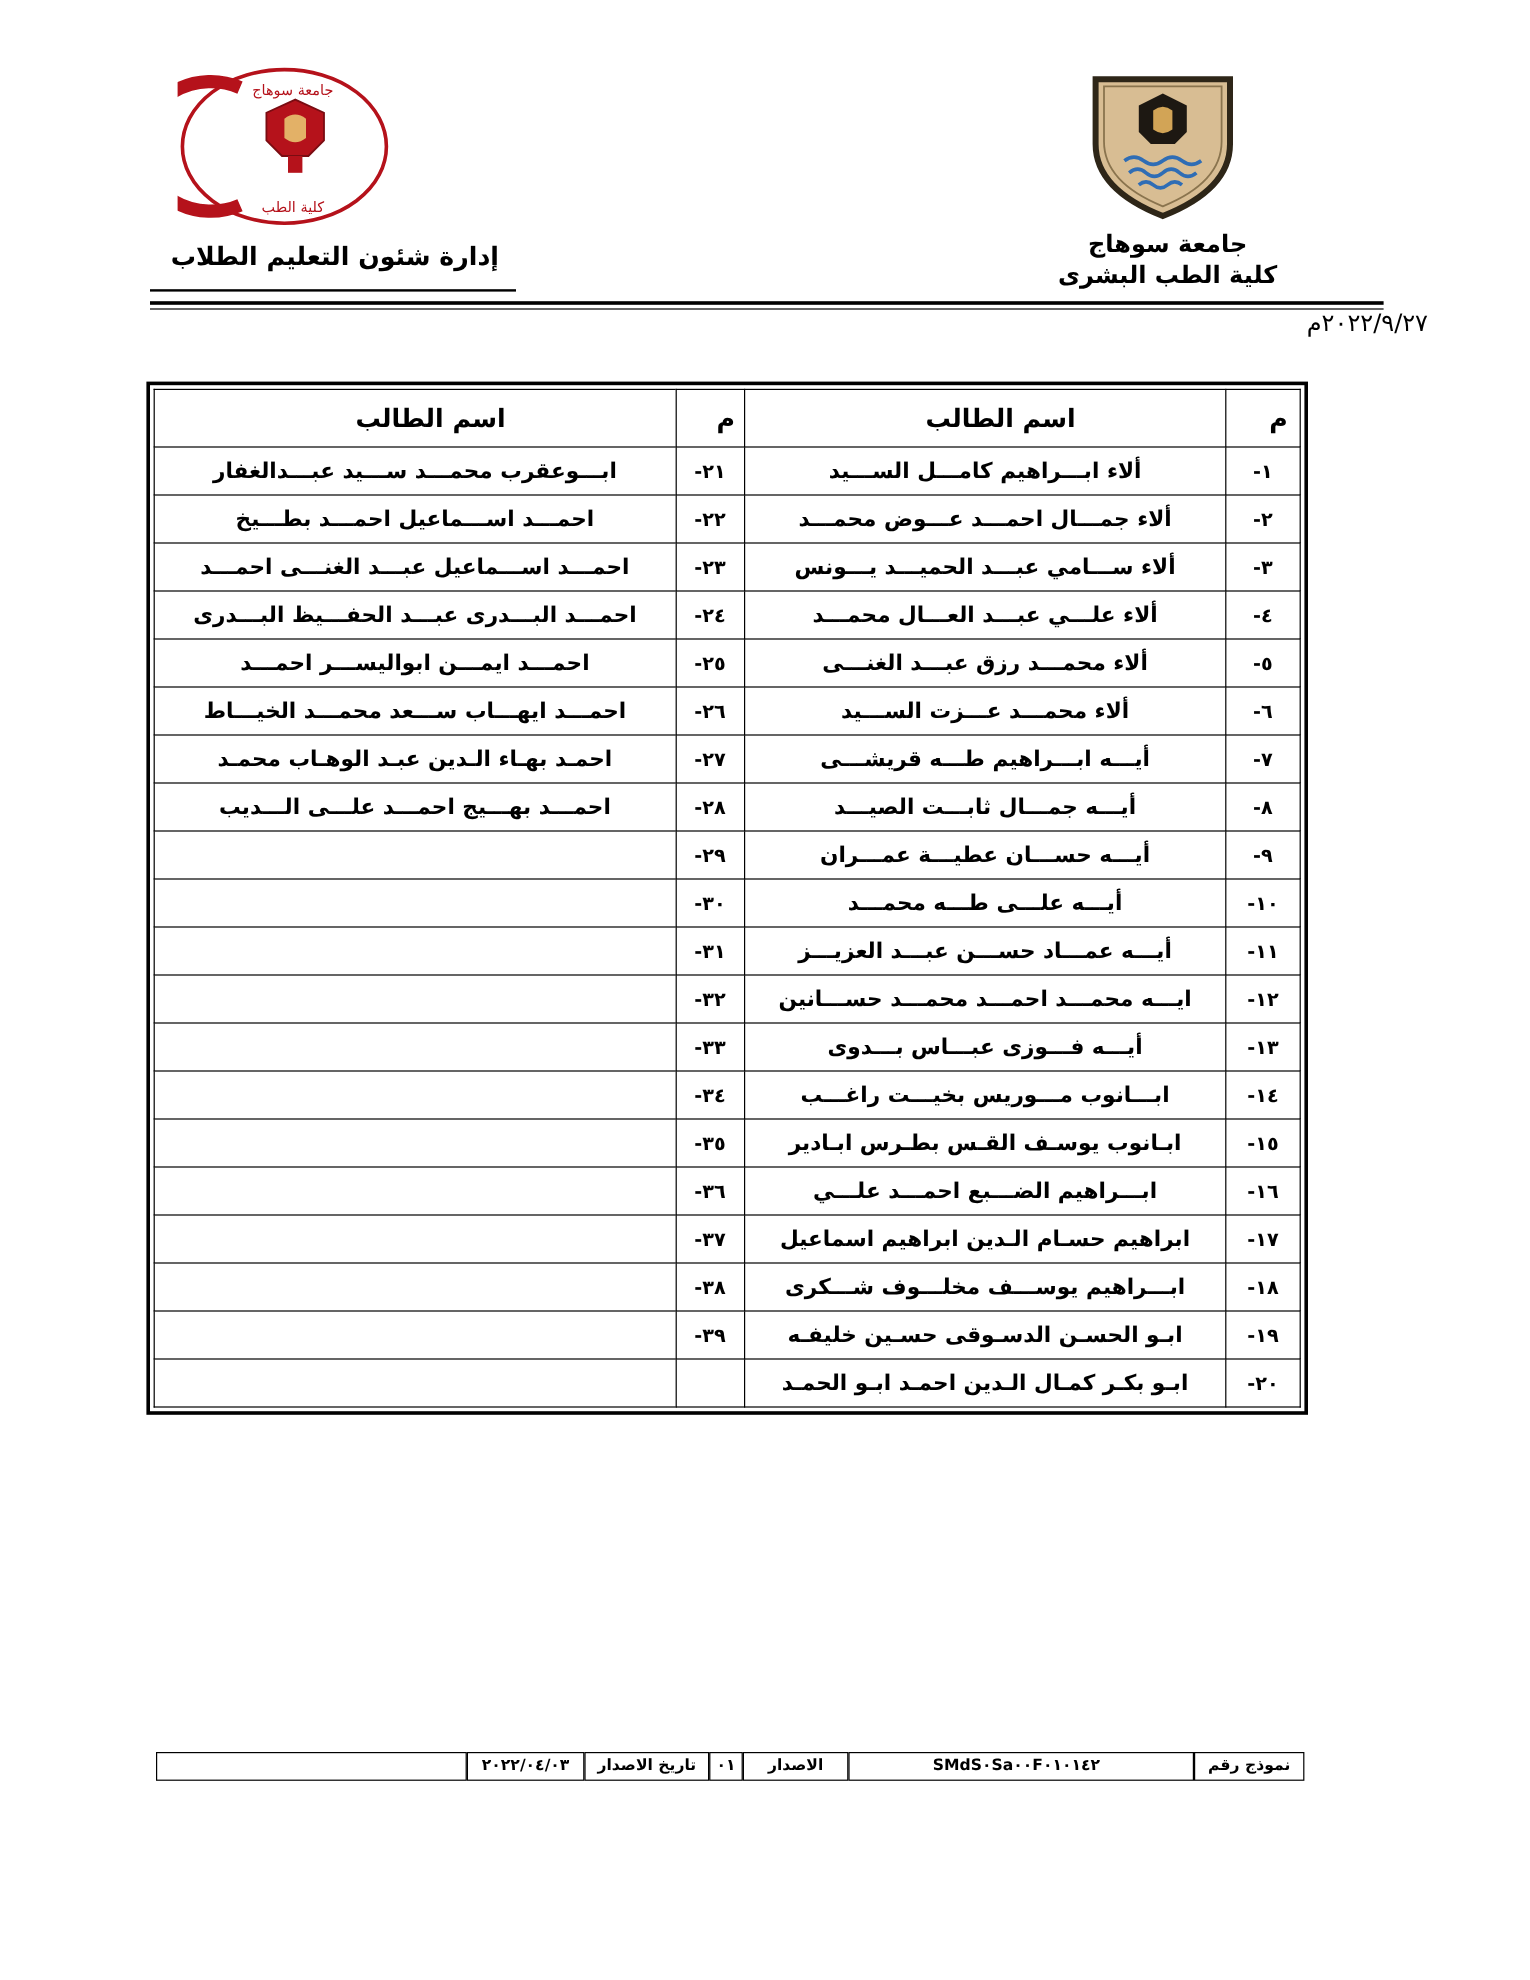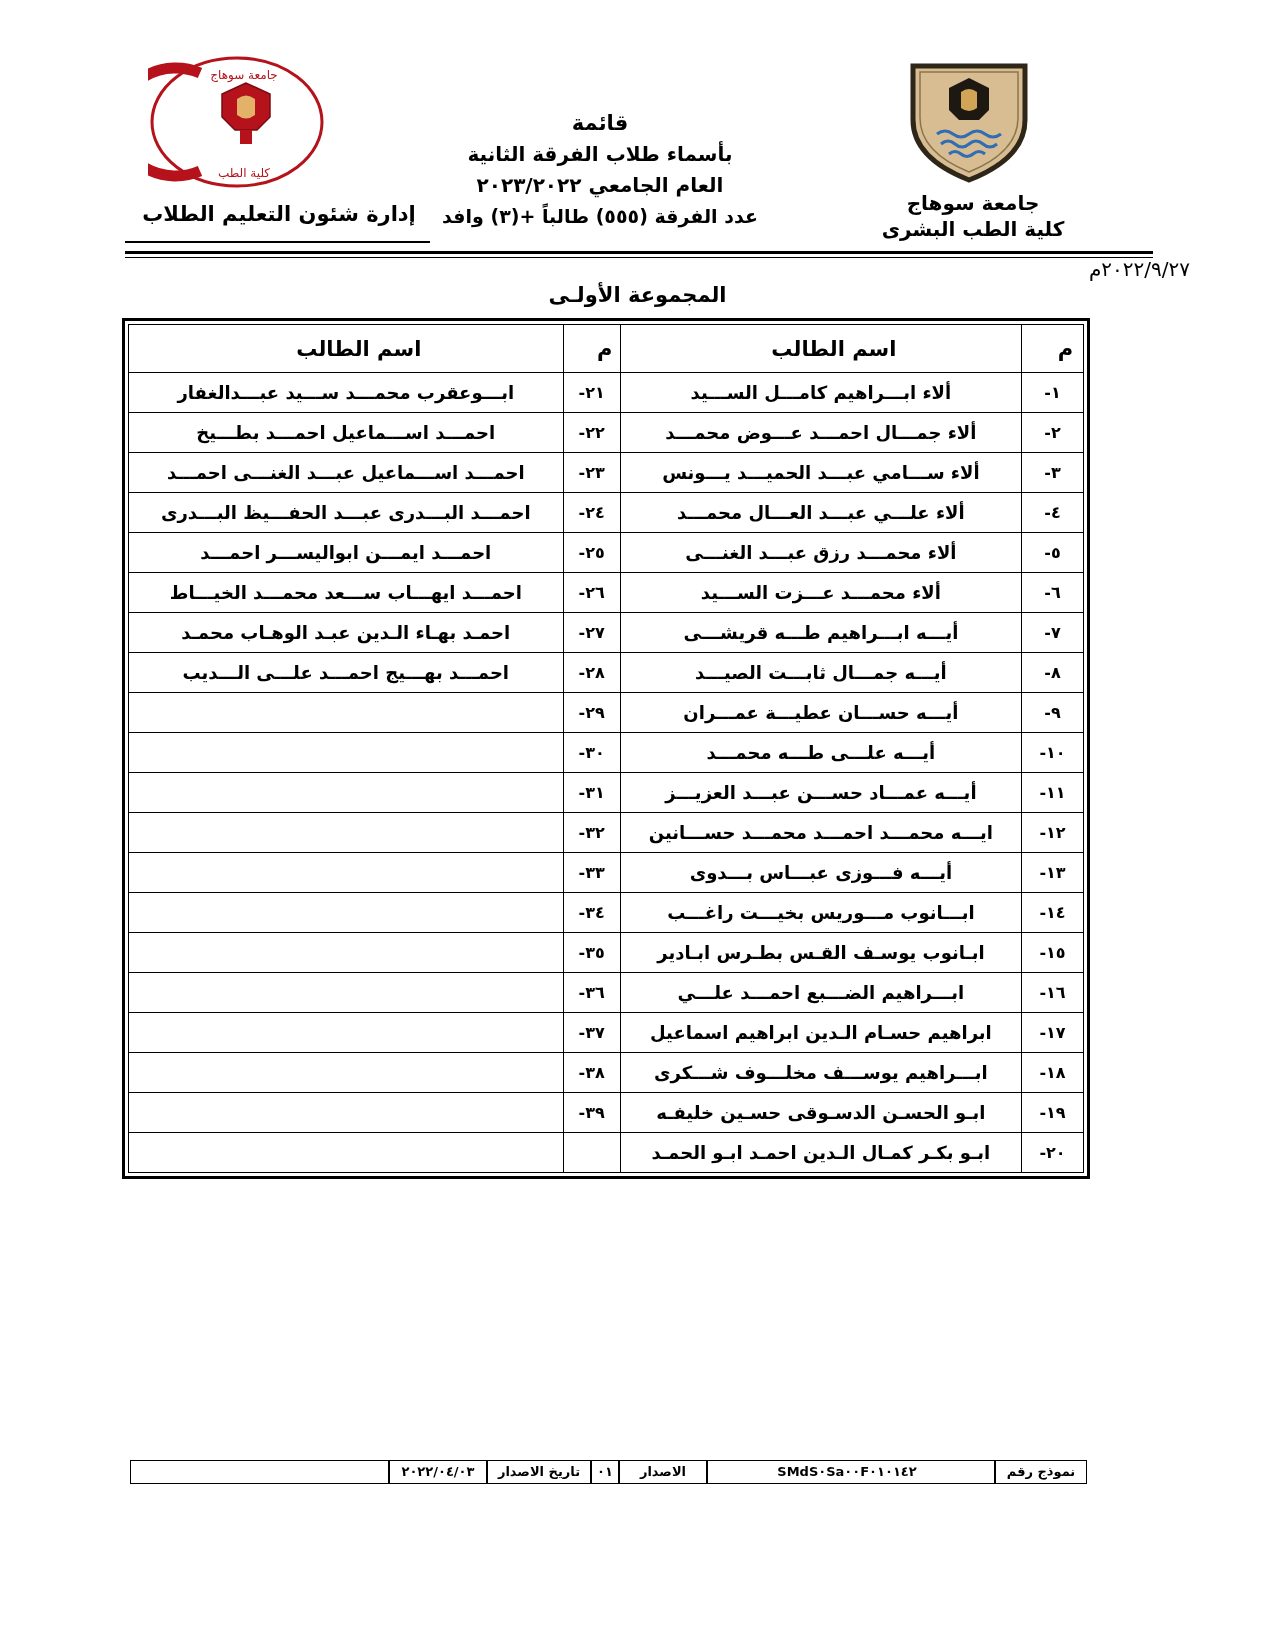--- a/index.html
+++ b/index.html
@@ -69,26 +69,20 @@
       <path d="M89 44 Q98 37 107 44 L107 60 Q98 67 89 60 Z" fill="#e3b167"></path>
       <rect x="92" y="75" width="12" height="14" fill="#b5121b"></rect>
       <text x="96" y="24" text-anchor="middle" font-size="12" fill="#b5121b">جامعة سوهاج</text>
       <text x="96" y="122" text-anchor="middle" font-size="12" fill="#b5121b">كلية الطب</text>
     </svg>
   </div>
 
   <div class="abs dept-label">إدارة شئون التعليم الطلاب</div>
   <div class="abs dept-rule"></div>
 
-  <div class="abs center-title">
-    <div class="l1">قائمة</div>
-    <div class="l2">بأسماء طلاب الفرقة الثانية</div>
-    <div class="l3">العام الجامعي ٢٠٢٣/٢٠٢٢</div>
-    <div class="l4">عدد الفرقة (٥٥٥) طالباً +(٣) وافد</div>
-  </div>
 
   <div class="abs emblem-right">
     <svg width="132" height="128" viewBox="0 0 132 128" aria-hidden="true">
       <path d="M10 8 L122 8 L122 62 Q122 100 66 122 Q10 100 10 62 Z" fill="#d8bd93" stroke="#2e2618" stroke-width="5"></path>
       <path d="M17 14 L115 14 L115 60 Q115 94 66 114 Q17 94 17 60 Z" fill="none" stroke="#8a744e" stroke-width="1.5"></path>
       <path d="M66 20 L46 30 L46 52 L56 62 L76 62 L86 52 L86 30 Z" fill="#1d1812"></path>
       <path d="M58 34 Q66 28 74 34 L74 50 Q66 56 58 50 Z" fill="#d2a456"></path>
       <path d="M34 76 Q42 70 50 76 T66 76 T82 76 T98 76" fill="none" stroke="#2f6db5" stroke-width="3"></path>
       <path d="M38 86 Q45 80 52 86 T66 86 T80 86 T94 86" fill="none" stroke="#2f6db5" stroke-width="3"></path>
       <path d="M46 96 Q52 91 58 96 T70 96 T82 96" fill="none" stroke="#2f6db5" stroke-width="3"></path>
@@ -96,21 +90,20 @@
   </div>
 
   <div class="abs uni-names">
     <div>جامعة سوهاج</div>
     <div>كلية الطب البشرى</div>
   </div>
 
   <div class="abs main-rule"></div>
   <div class="abs doc-date">٢٠٢٢/٩/٢٧م</div>
 
-  <div class="abs group-title">المجموعة الأولـى</div>
 
   <div class="abs table-wrap">
     <table class="students">
       <colgroup>
         <col style="width:6.5%">
           <col style="width:42%">
           <col style="width:6%">
           <col style="width:45.5%">
       </colgroup>
       <thead>

